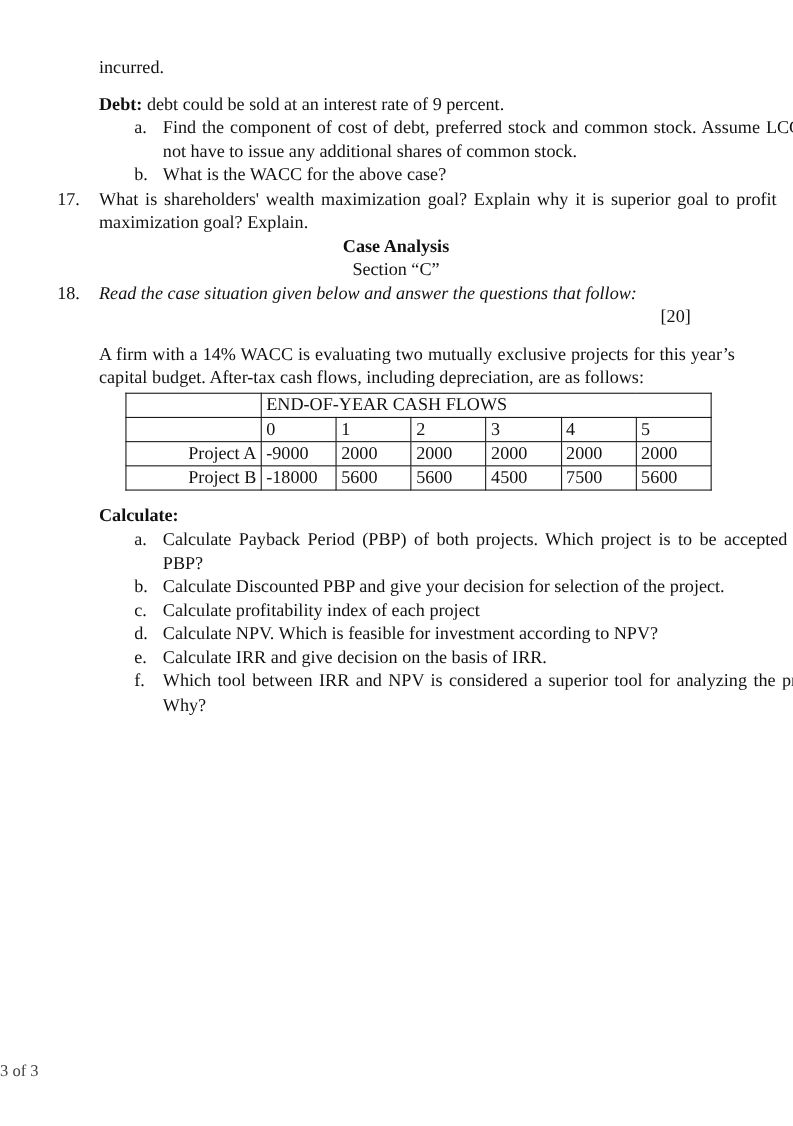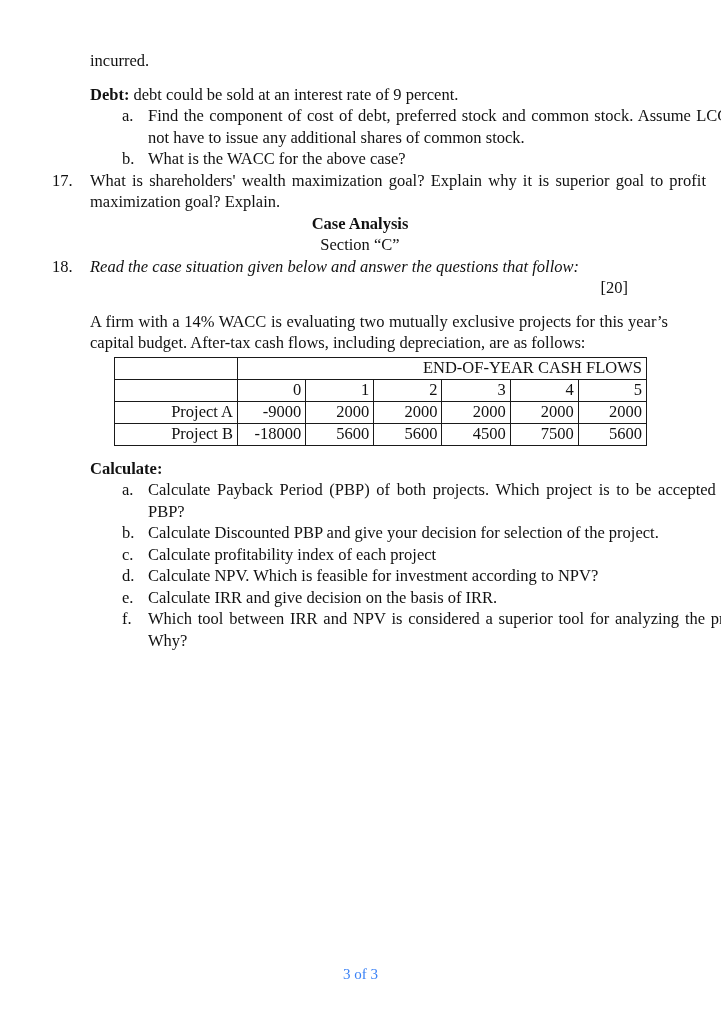--- a/index.html
+++ b/index.html
@@ -112,21 +112,21 @@
   table.cf {
     border-collapse: collapse;
     width: 533px;           
     table-layout: fixed;
     font-size: 16.5px;
   }
   table.cf td {
     border: 1.3px solid #1a1a1a;
     height: 21px;
     padding: 0 4px;
-    text-align: right;
+    text-align: left;
     vertical-align: middle;
     font-size: 16.5px;
     line-height: 20px;
     white-space: nowrap;
   }
   table.cf td.label {
     text-align: right;
     padding-left: 7px;
     font-family: Liberation Serif, serif;
   }
@@ -135,23 +135,23 @@
   }
   .c0 { width: 114px; }
   .cN { width: 84px;  }
 
   
   .footer {
     position: absolute;
     left: 0;
     top: 966px;
     width: 721px;
-    text-align: center;
+    text-align: left;
     font-size: 15px;
-    color: #3b82f6;
+    color: #404040;
   }
 </style>
 </head>
 <body>
 
 <div class="page">
 
   <div class="content">
 
     <div class="body-para nojust">incurred.</div>

